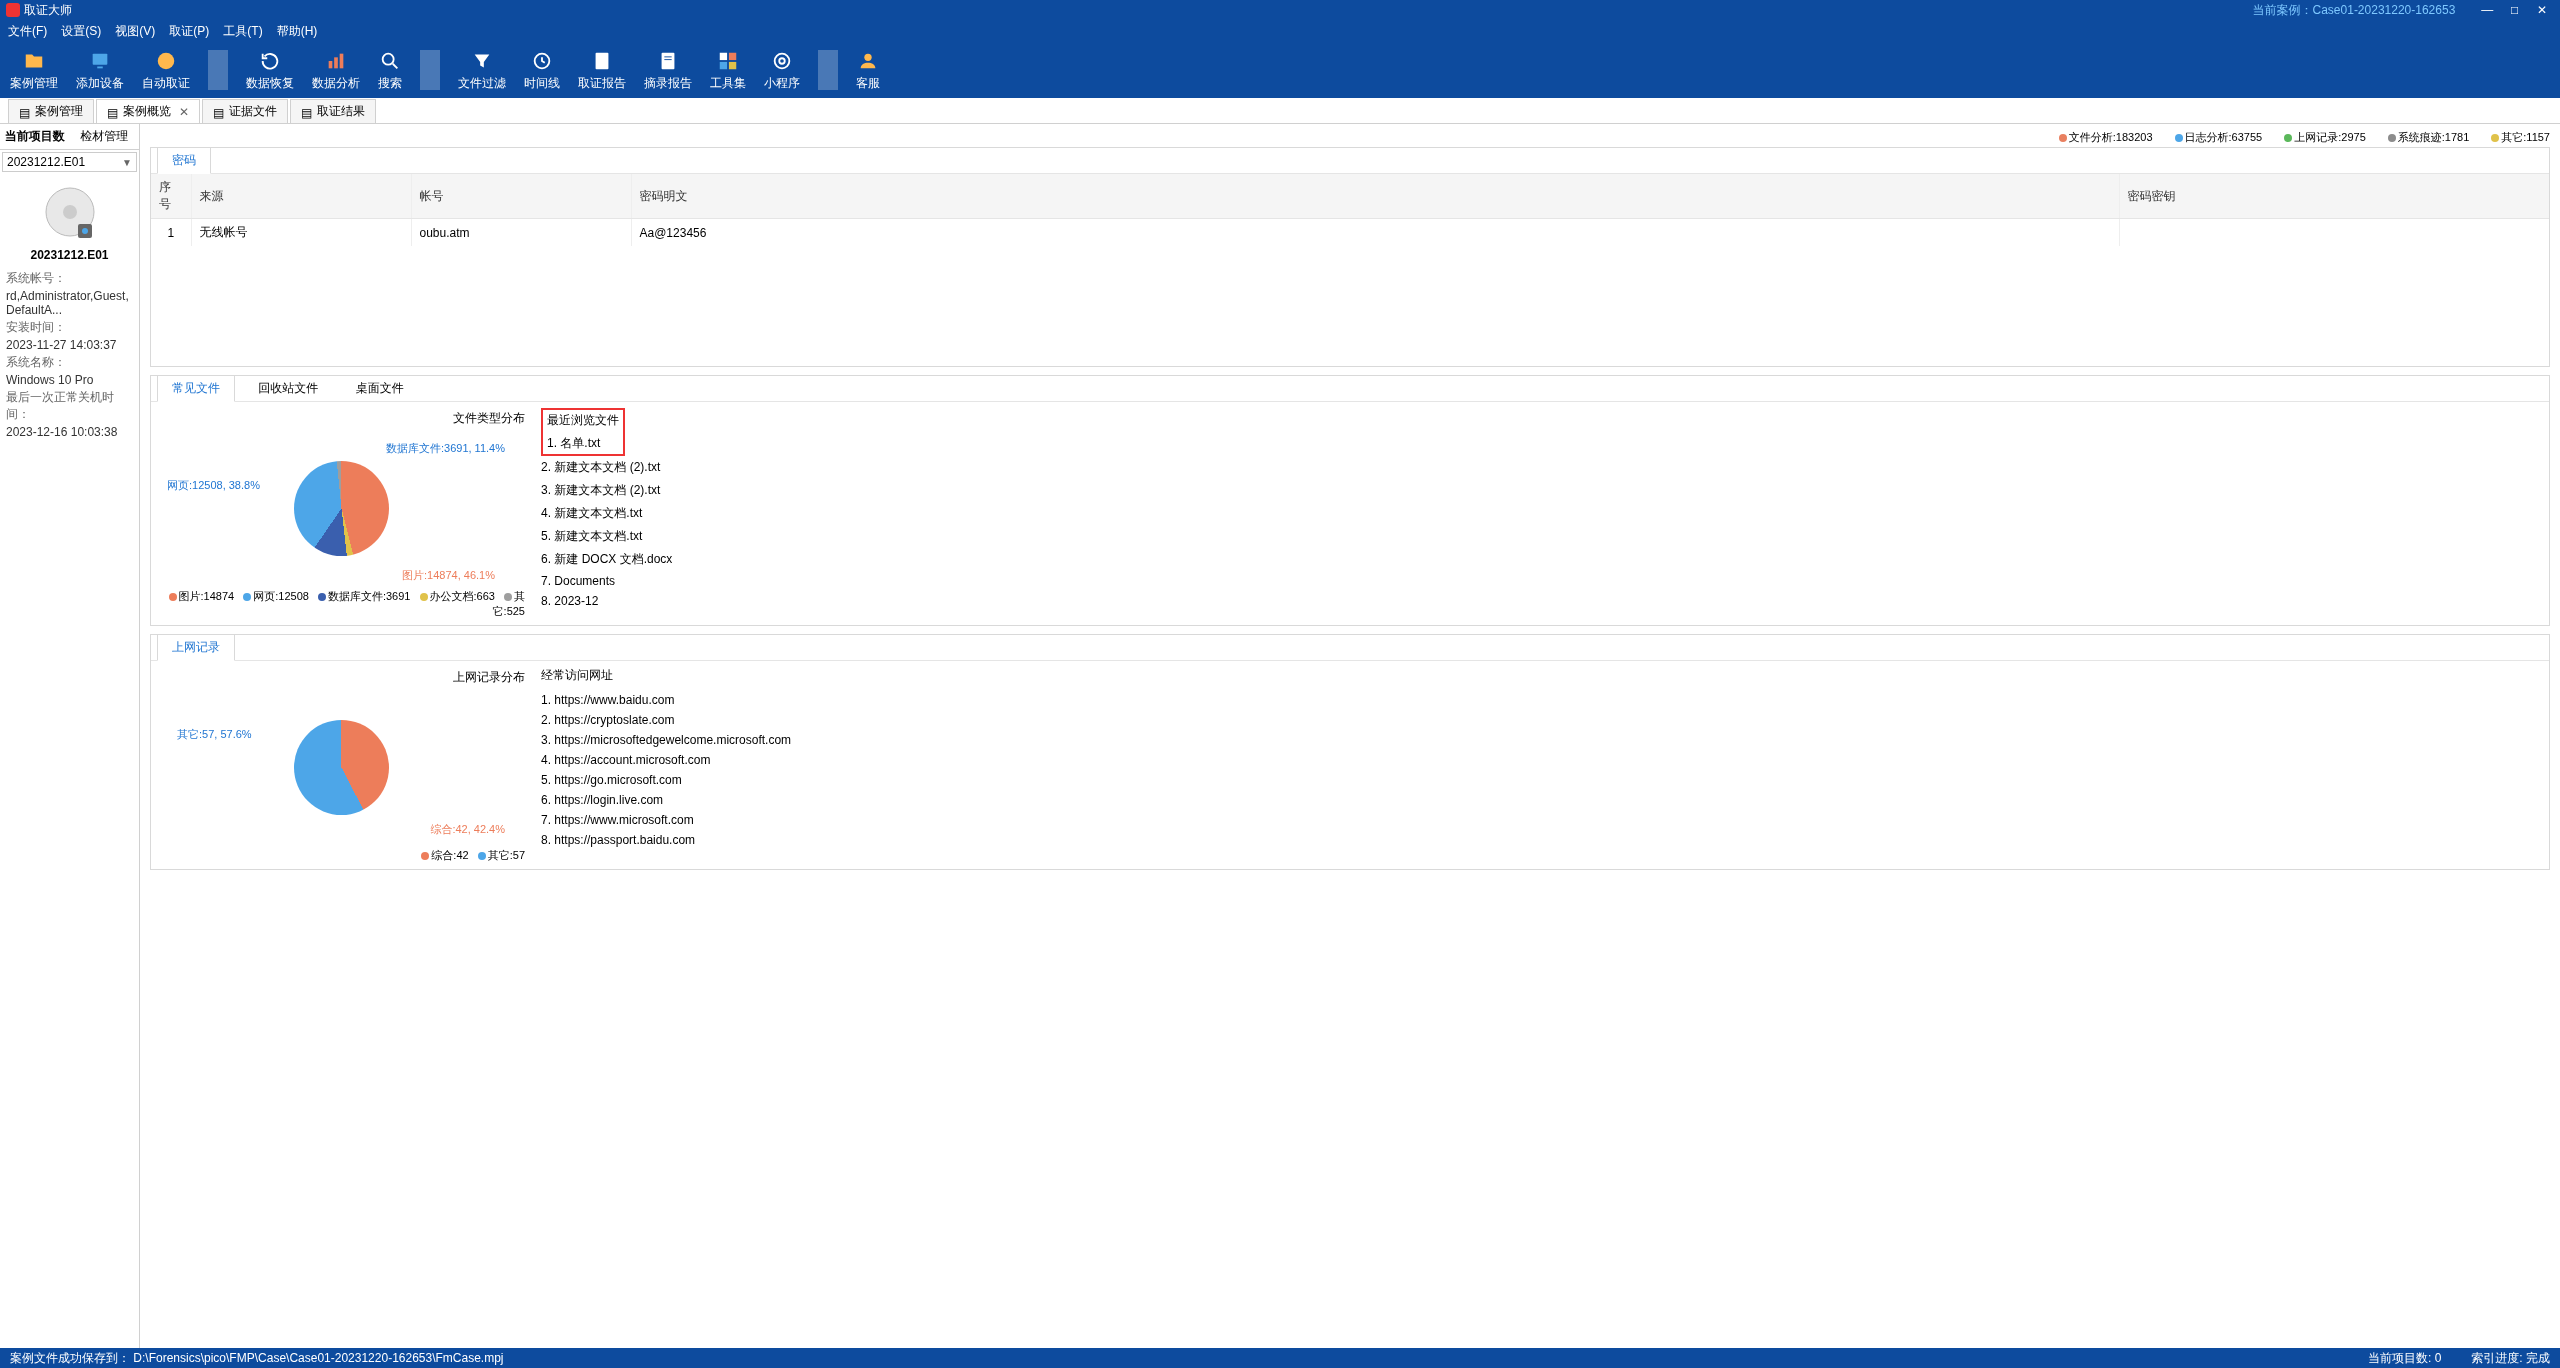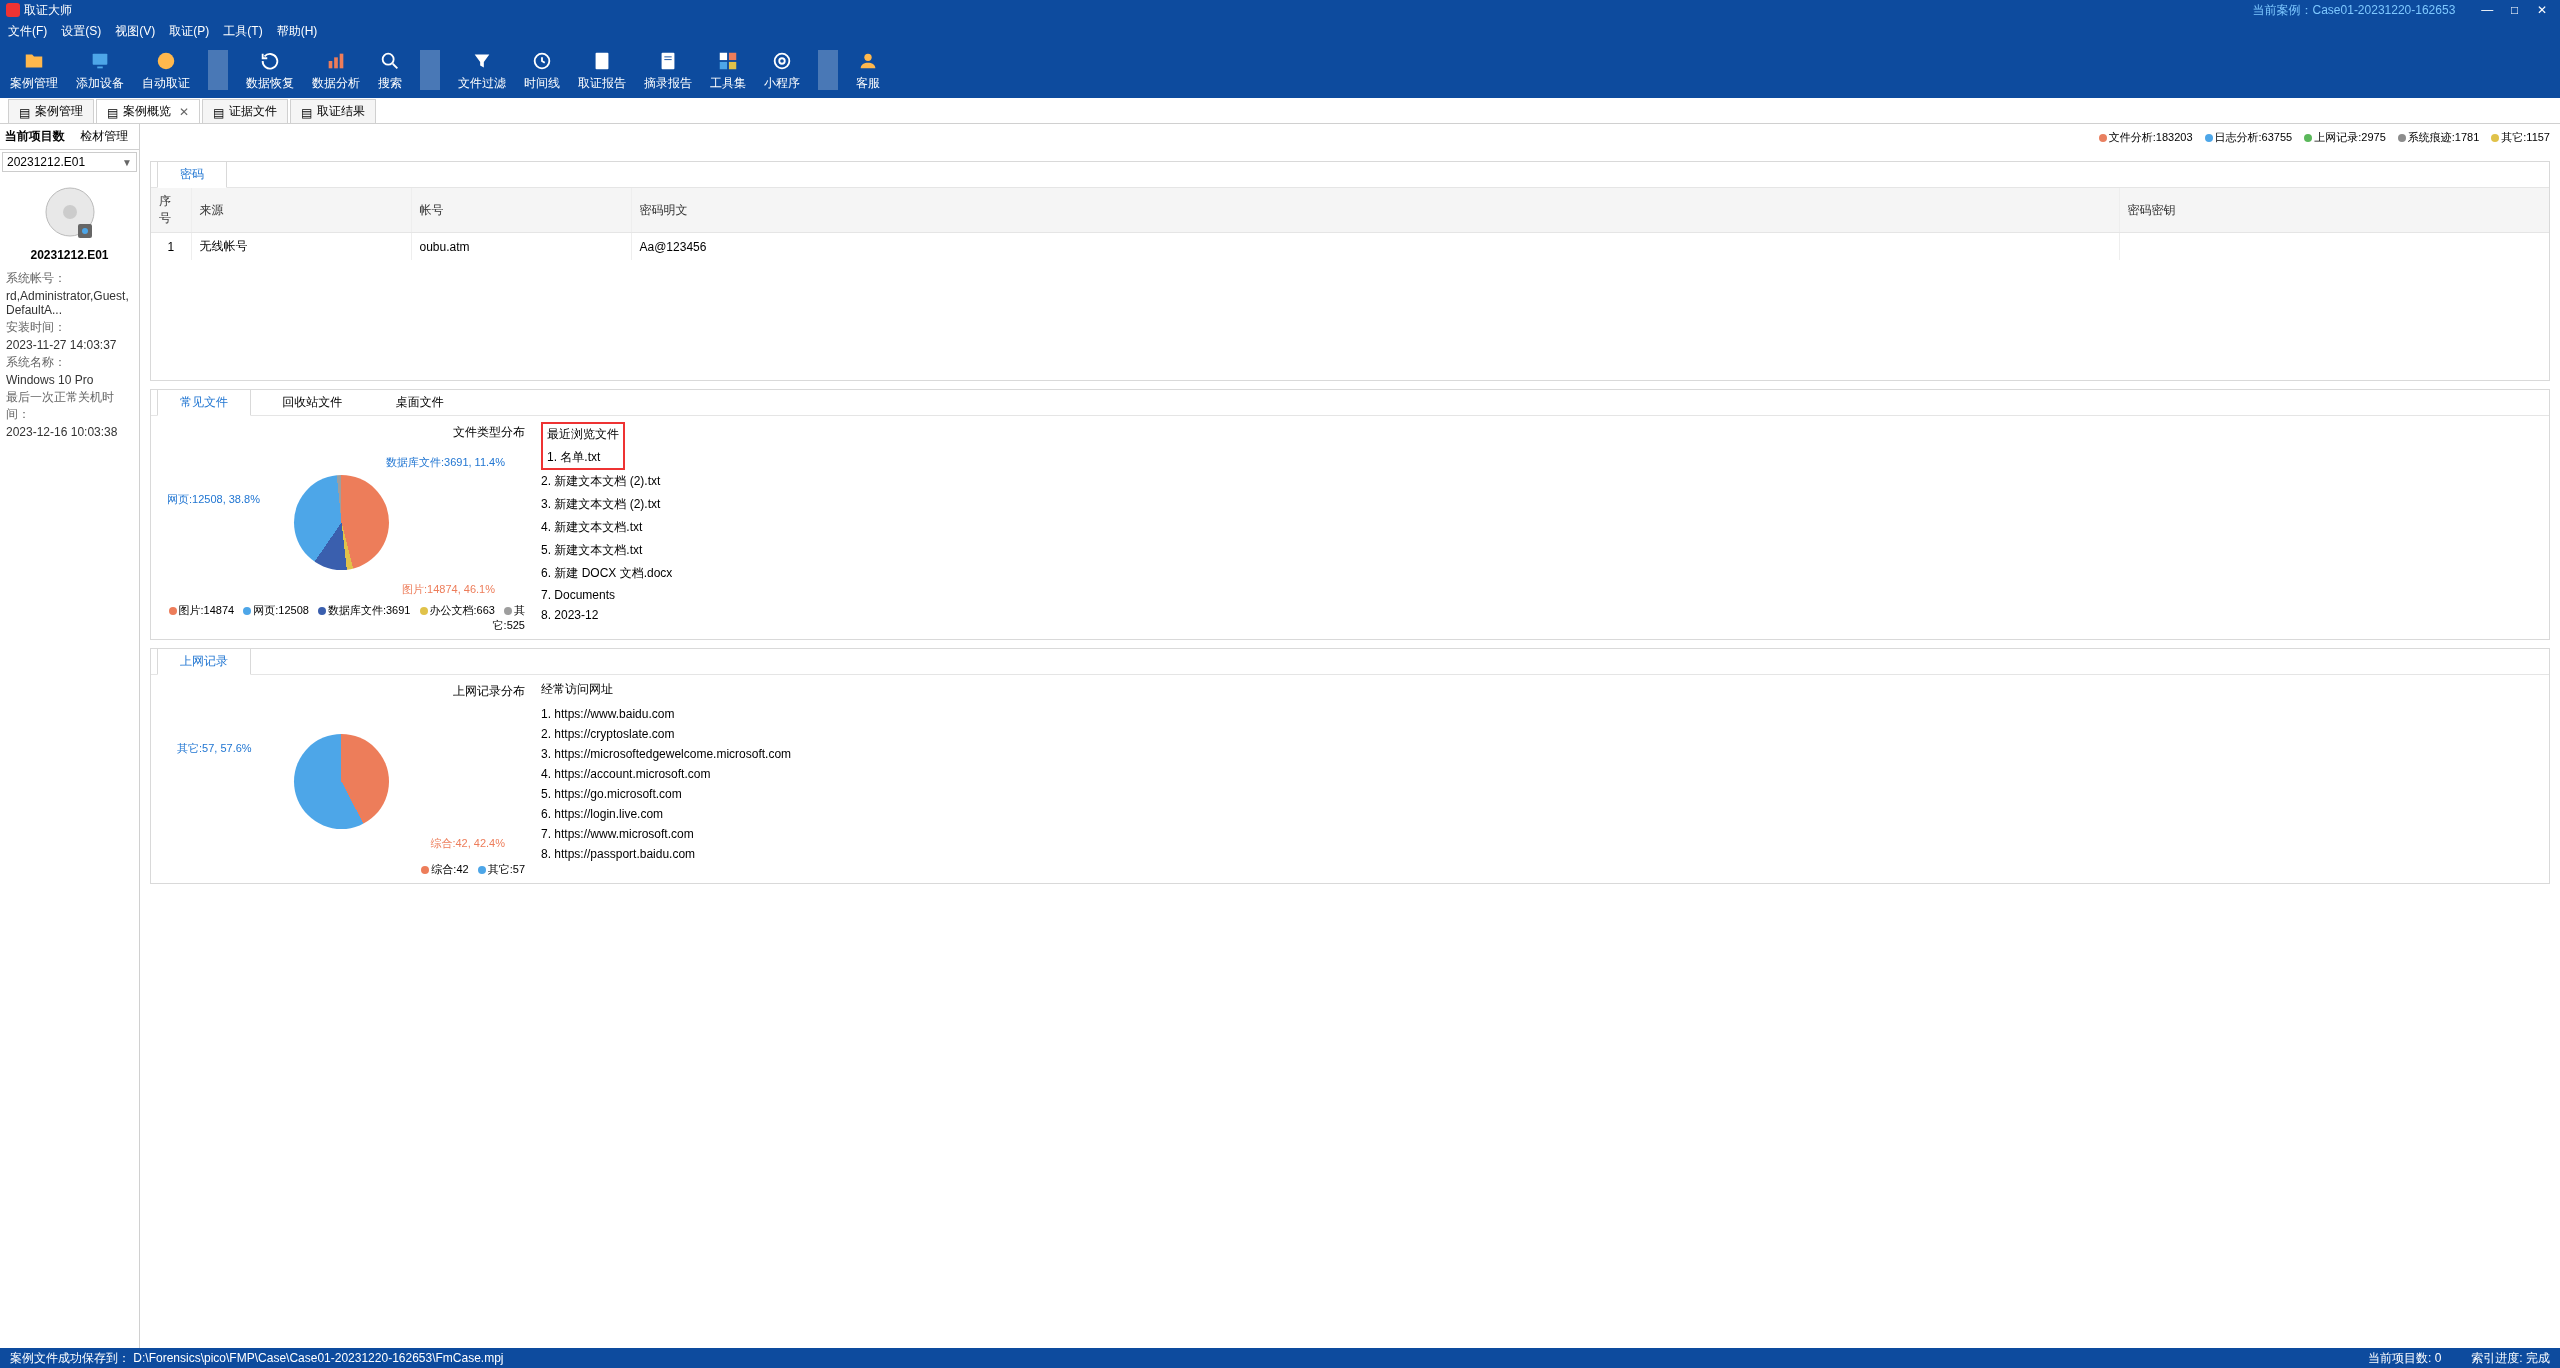--- a/index.html
+++ b/index.html
@@ -35,26 +35,26 @@
 .select-row { display:flex; align-items:center; border:1px solid #ccc; margin:2px; padding:2px 4px; justify-content:space-between; }
 .select-row .arrow { font-size:10px; color:#666; }
 .disk-img { width:60px; height:60px; margin:10px auto 4px; display:block; }
 .disk-name { text-align:center; font-weight:bold; margin-bottom:8px; }
 .sys-info { padding:0 6px; color:#333; word-break:break-all; }
 .sys-info .label { color:#666; }
 .sys-info div { margin-bottom:2px; }
 
 .content { flex:1; overflow:auto; padding:6px 10px 20px 10px; }
 
-.stat-row { display:flex; justify-content:flex-end; gap:12px; align-items:center; margin-bottom:16px; font-size:11px; }
+.stat-row { display:flex; justify-content:flex-end; gap:22px; align-items:center; margin-bottom:2px; font-size:11px; }
 .dot { width:8px; height:8px; border-radius:50%; display:inline-block; margin-right:2px; vertical-align:middle; }
 
 .panel { border:1px solid #d9d9d9; margin-bottom:8px; }
 .panel-title-row { border-bottom:1px solid #e5e5e5; }
-.panel-tab { display:inline-block; padding:4px 22px; color:#2176d2; border:1px solid #d9d9d9; border-bottom:1px solid #fff; margin:-1px 0 -1px 6px; background:#fff; }
+.panel-tab { display:inline-block; padding:4px 14px; color:#2176d2; border:1px solid #d9d9d9; border-bottom:1px solid #fff; margin:-1px 0 -1px 6px; background:#fff; }
 .panel-tab.plain { color:#000000; border:none; background:transparent; }
 
 .table { width:100%; border-collapse:collapse; }
 .table th { text-align:left; padding:5px 8px; background:#f5f5f5; border-bottom:1px solid #e5e5e5; font-weight:normal; color:#333; }
 .table td { padding:5px 8px; }
 .table th + th, .table td + td { border-left:1px solid #eee; }
 
 .file-section { display:flex; }
 .chart-col { width:380px; padding:6px; }
 .chart-title { text-align:right; margin:2px 0 6px; }

